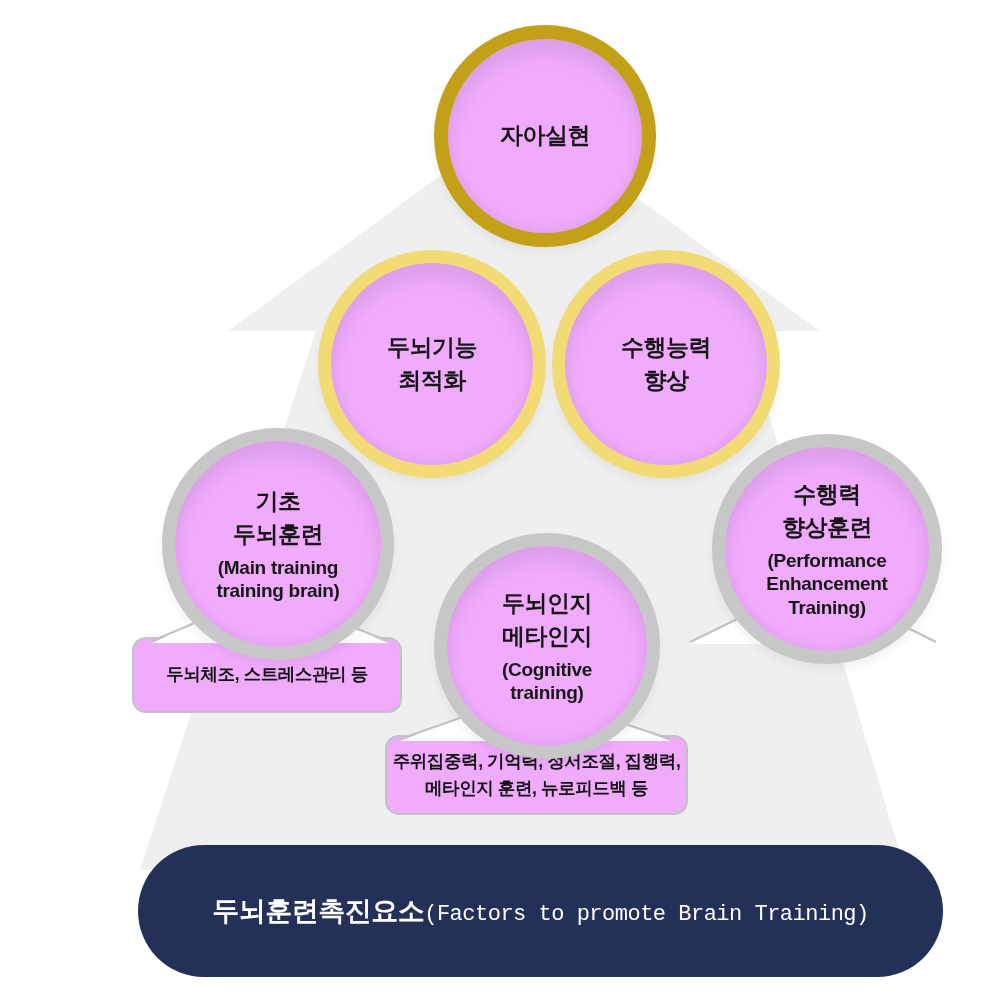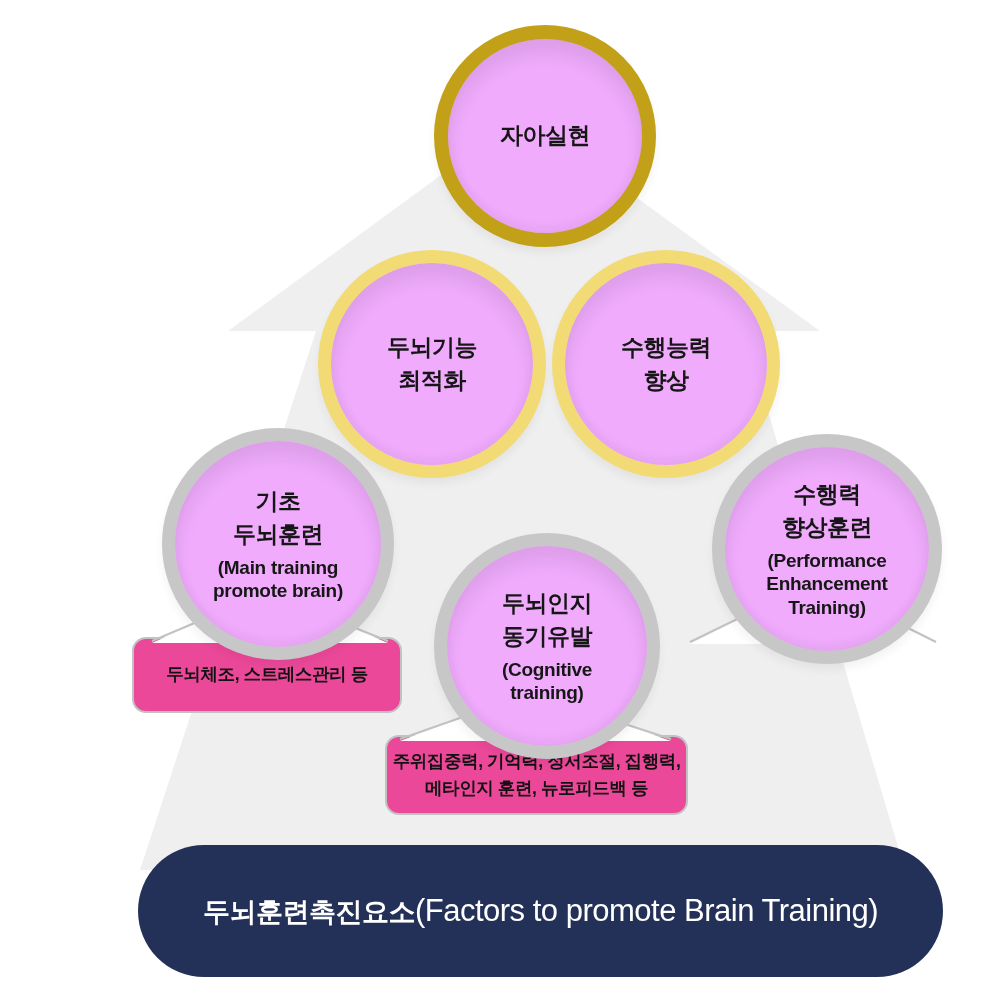--- a/index.html
+++ b/index.html
@@ -25,42 +25,42 @@
   .c-midl  {left:318px;top:250px; width:202px;height:202px;}
   .c-midr  {left:552px;top:250px; width:202px;height:202px;}
   .c-basel {left:162px;top:428px; width:206px;height:206px;}
   .c-basec {left:434px;top:533px; width:200px;height:200px;}
   .c-baser {left:712px;top:434px; width:204px;height:204px;}
   .c-ko{font-size:23px;font-weight:600;line-height:1.45;letter-spacing:-0.5px;}
   .c-en{font-size:19px;font-weight:700;line-height:1.25;margin-top:4px;letter-spacing:-0.3px;}
 
   
   .callout{
-    position:absolute;background:#ec4899;border:2px solid var(--boxborder);
+    position:absolute;background:#f0abfc;border:2px solid var(--boxborder);
     border-radius:14px;z-index:2;
     display:flex;flex-direction:column;align-items:center;justify-content:center;
     text-align:center;font-size:17.5px;font-weight:600;letter-spacing:-0.4px;color:#111;
     line-height:1.55;
   }
   .box-left  {left:132px;top:637px;width:266px;height:72px;}
   .box-center{left:385px;top:735px;width:299px;height:76px;}
   .box-right {left:678px;top:638px;width:265px;height:71px;}
 
   .tails{z-index:3;}
   .arrow{z-index:1;}
 
   
   .footer{
     position:absolute;left:138px;top:845px;width:805px;height:132px;
     background:var(--navy);border-radius:66px;z-index:5;
     display:flex;flex-direction:column;align-items:center;justify-content:center;
     color:#fff;text-align:center;gap:9px;
   }
   .f-line1{font-size:27px;font-weight:700;letter-spacing:-0.5px;}
-  .f-line1 .en{font-size:31px;font-weight:400;letter-spacing:-0.5px;}
+  .f-line1 .en{font-size:22px;font-weight:400;letter-spacing:-0.5px;font-family:Liberation Mono, monospace;}
   .f-line2{font-size:22px;font-weight:700;letter-spacing:-0.5px;}
 </style>
 </head>
 <body>
 
 <div class="stage">
 
   <svg class="layer arrow" viewBox="0 0 1000 1000">
     <polygon points="523,115 820,331 744,331 905,870 140,870 316,331 228,331" fill="#efefef"></polygon>
   </svg>
@@ -109,28 +109,28 @@
     </div>
   </div>
 
   <div class="circle gray c-basel">
     <div class="c-ko">
       <div>기초</div>
       <div>두뇌훈련</div>
     </div>
     <div class="c-en">
       <div>(Main training</div>
-      <div>promote brain)</div>
+      <div>training brain)</div>
     </div>
   </div>
 
   <div class="circle gray c-basec">
     <div class="c-ko">
       <div>두뇌인지</div>
-      <div>동기유발</div>
+      <div>메타인지</div>
     </div>
     <div class="c-en">
       <div>(Cognitive</div>
       <div>training)</div>
     </div>
   </div>
 
   <div class="circle gray c-baser">
     <div class="c-ko">
       <div>수행력</div>

